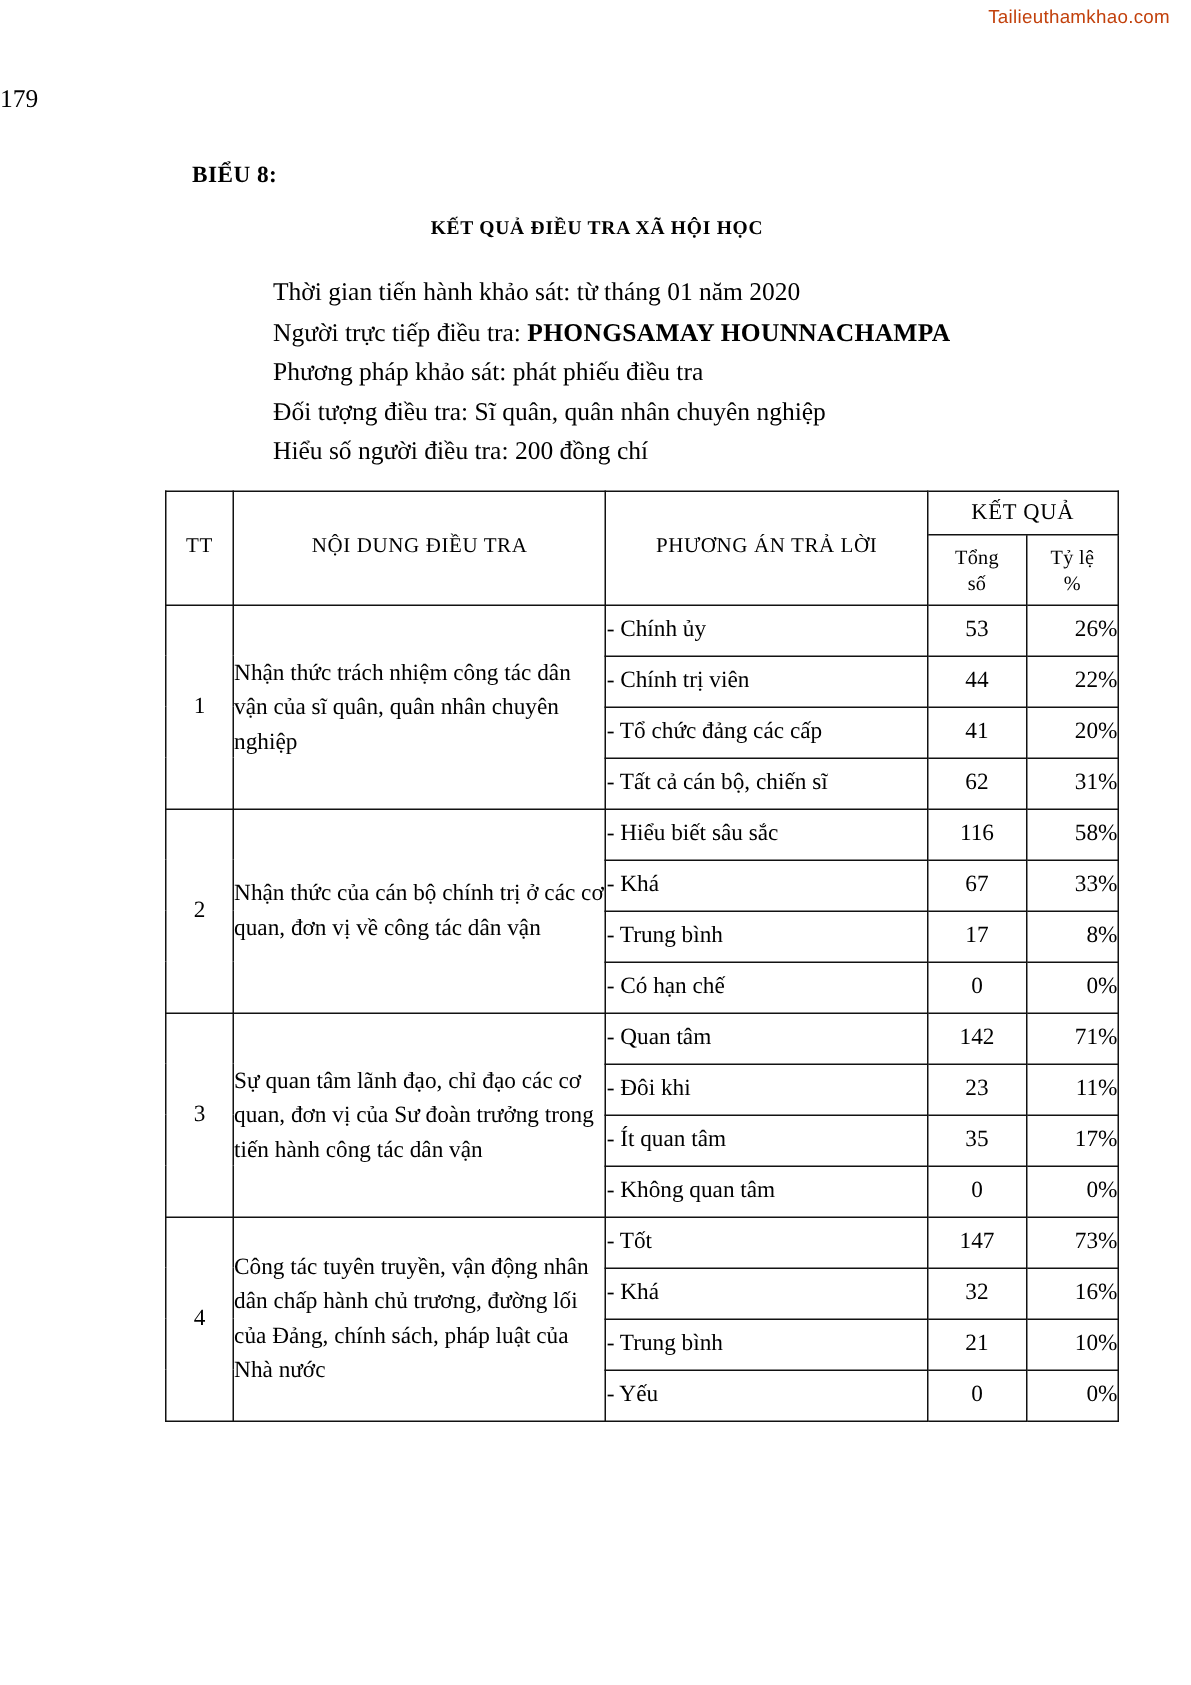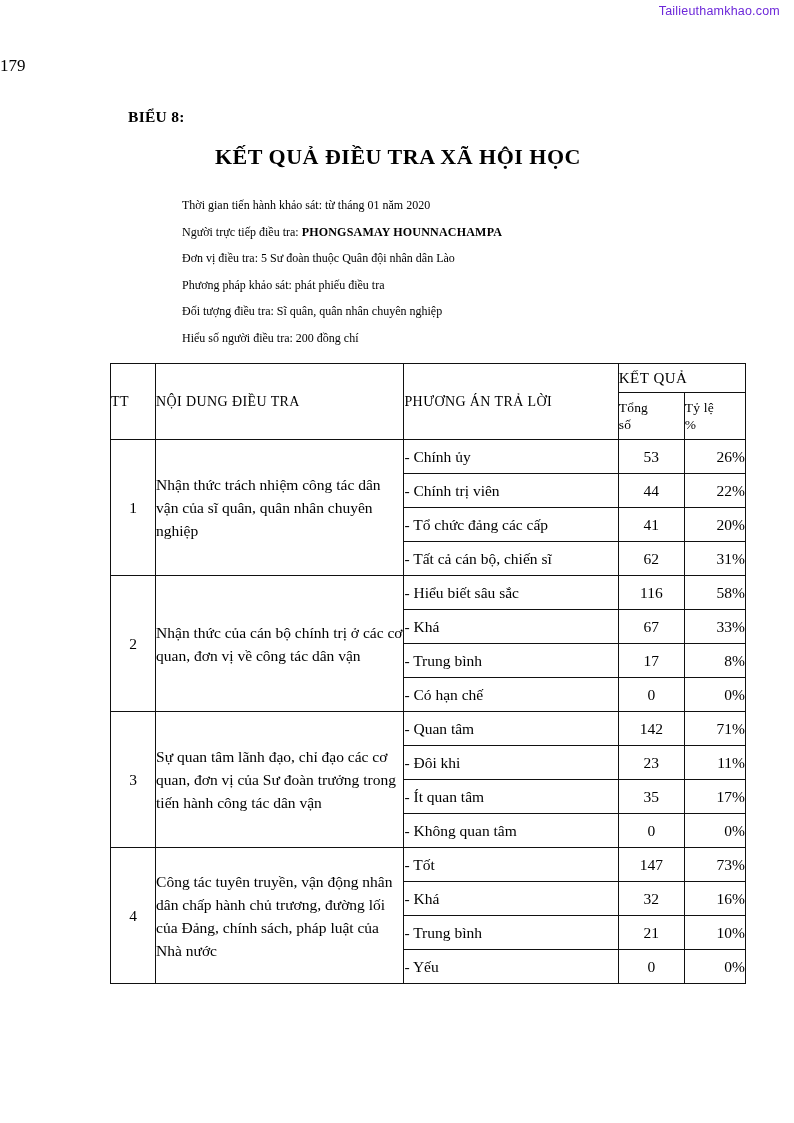--- a/index.html
+++ b/index.html
@@ -25,21 +25,21 @@
   }
 
   
   .watermark {
     position: absolute;
     top: 4px;
     right: 14px;
     font-family: "Liberation Sans", "DejaVu Sans", sans-serif;
     font-size: 12.5px;
     letter-spacing: 0.2px;
-    color: #6d28d9;
+    color: #c2410c;
     user-select: none;
     white-space: nowrap;
   }
 
   
   .page-number {
     position: absolute;
     top: 56px;
     left: 0;
     width: 794px;
@@ -59,31 +59,31 @@
   .bieu-label {
     font-weight: bold;
     font-size: 15.5px;
     letter-spacing: 0.3px;
     margin: 0 0 18px 18px;
   }
 
   .doc-title {
     text-align: center;
     font-weight: bold;
-    font-size: 22px;
+    font-size: 13px;
     letter-spacing: 0.5px;
     margin: 0 0 22px 0;
     font-family: Liberation Serif, serif;
   }
 
   .meta-block {
     margin: 0 0 12px 72px;
   }
   .meta-line {
-    font-size: 12px;
+    font-size: 17px;
     line-height: 26.5px;
     white-space: nowrap;
   }
   .meta-line .strong {
     font-weight: bold;
     letter-spacing: 0.2px;
     text-align: center;
   }
 
   
@@ -102,21 +102,21 @@
 
   
   col.c-tt      { width: 45px; }
   col.c-content { width: 248px; }
   col.c-answer  { width: 214px; }
   col.c-total   { width: 66px; }
   col.c-pct     { width: 61px; }
 
   th.hd {
     font-weight: bold;
-    text-align: left;
+    text-align: center;
     font-size: 14px;
     letter-spacing: 0.4px;
     line-height: 18px;
     padding: 3px 2px;
   }
   th.hd-kq {
     font-size: 15px;
     letter-spacing: 0.5px;
     height: 28px;
   }
@@ -167,21 +167,20 @@
 
   <div class="content">
 
     <div class="bieu-label">BIỂU 8:</div>
 
     <div class="doc-title">KẾT QUẢ ĐIỀU TRA XÃ HỘI HỌC</div>
 
     <div class="meta-block">
         <div class="meta-line"><span>Thời gian tiến hành khảo sát: </span><span>từ tháng 01 năm 2020</span></div>
         <div class="meta-line"><span>Người trực tiếp điều tra: </span><span class="strong">PHONGSAMAY HOUNNACHAMPA</span></div>
-        <div class="meta-line"><span>Đơn vị điều tra: </span><span>5 Sư đoàn thuộc Quân đội nhân dân Lào</span></div>
         <div class="meta-line"><span>Phương pháp khảo sát: </span><span>phát phiếu điều tra</span></div>
         <div class="meta-line"><span>Đối tượng điều tra: </span><span>Sĩ quân, quân nhân chuyên nghiệp</span></div>
         <div class="meta-line"><span>Hiểu số người điều tra: </span><span>200 đồng chí</span></div>
       </div>
 
     <table class="survey">
       <colgroup>
         <col class="c-tt">
           <col class="c-content">
           <col class="c-answer">

